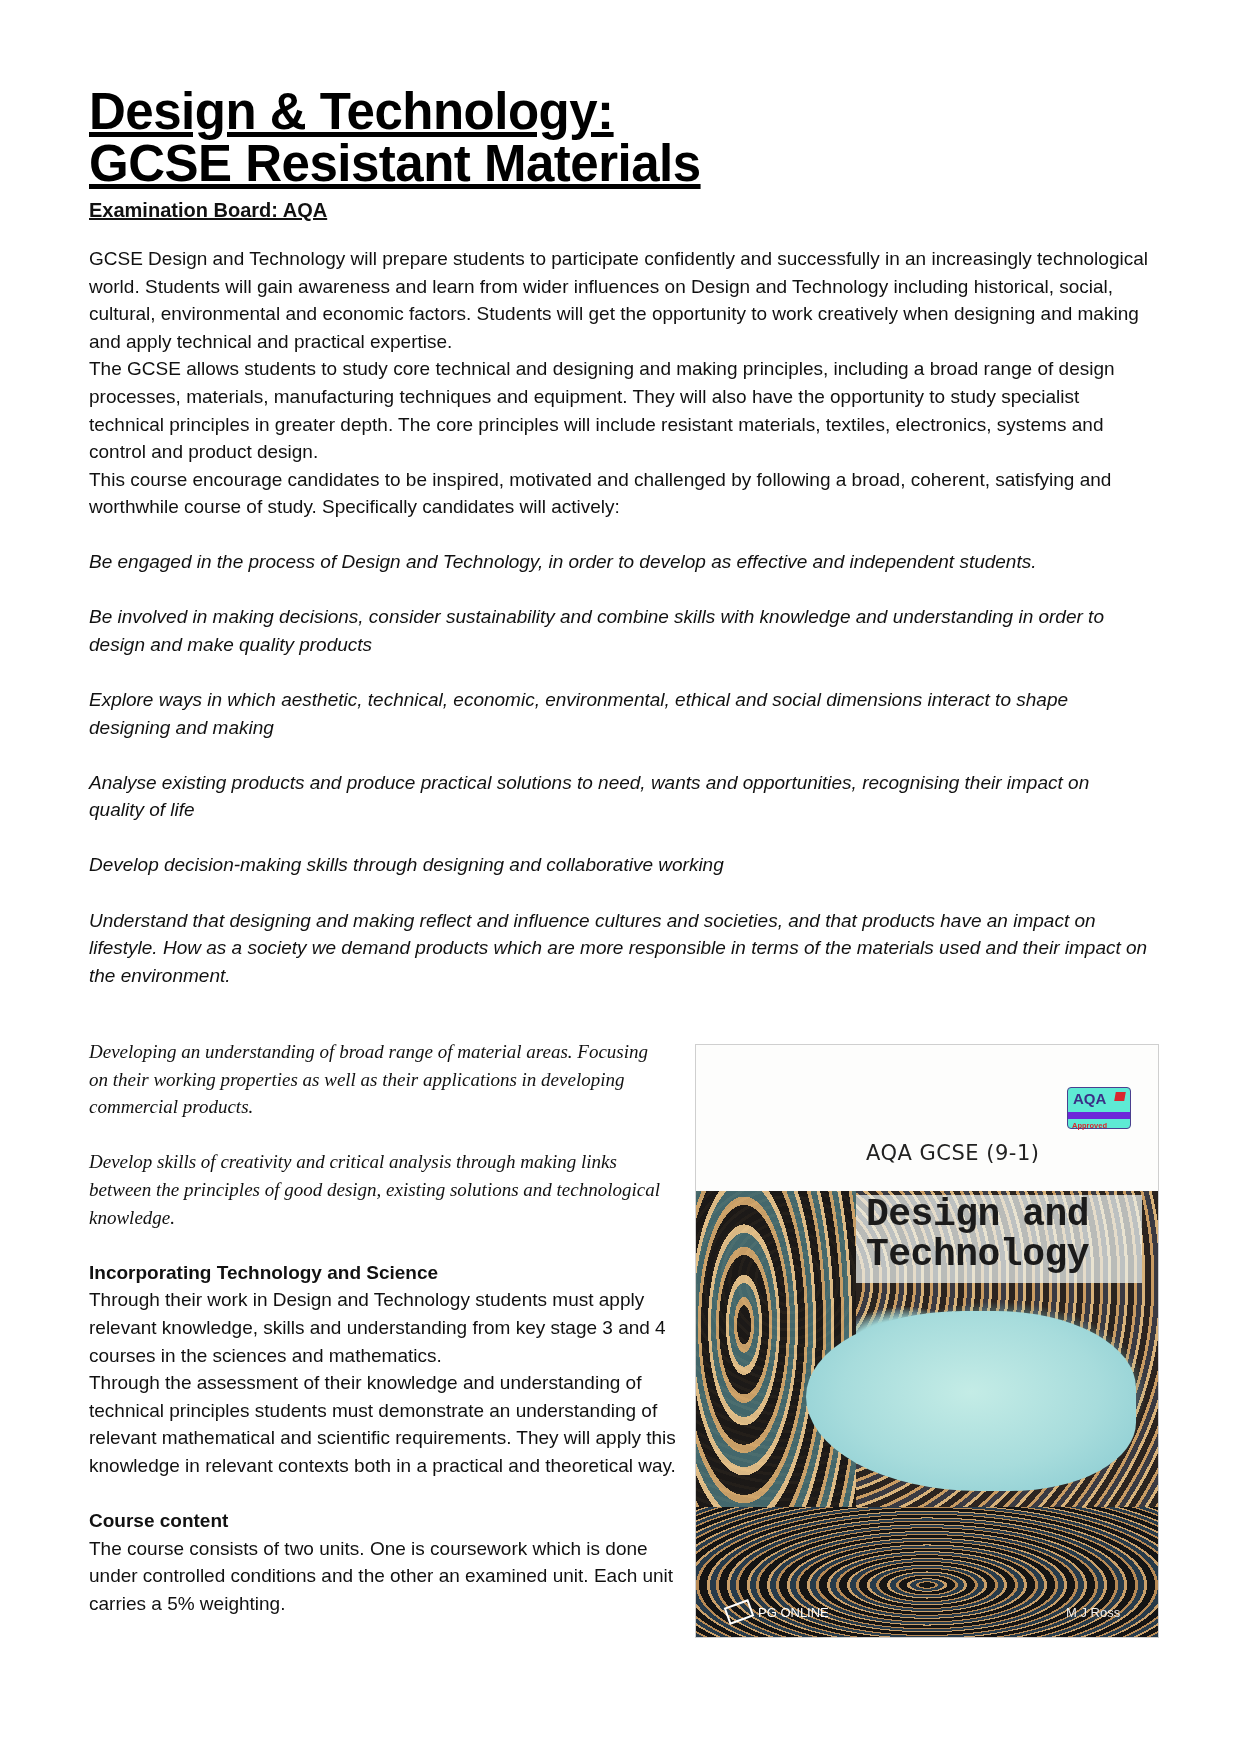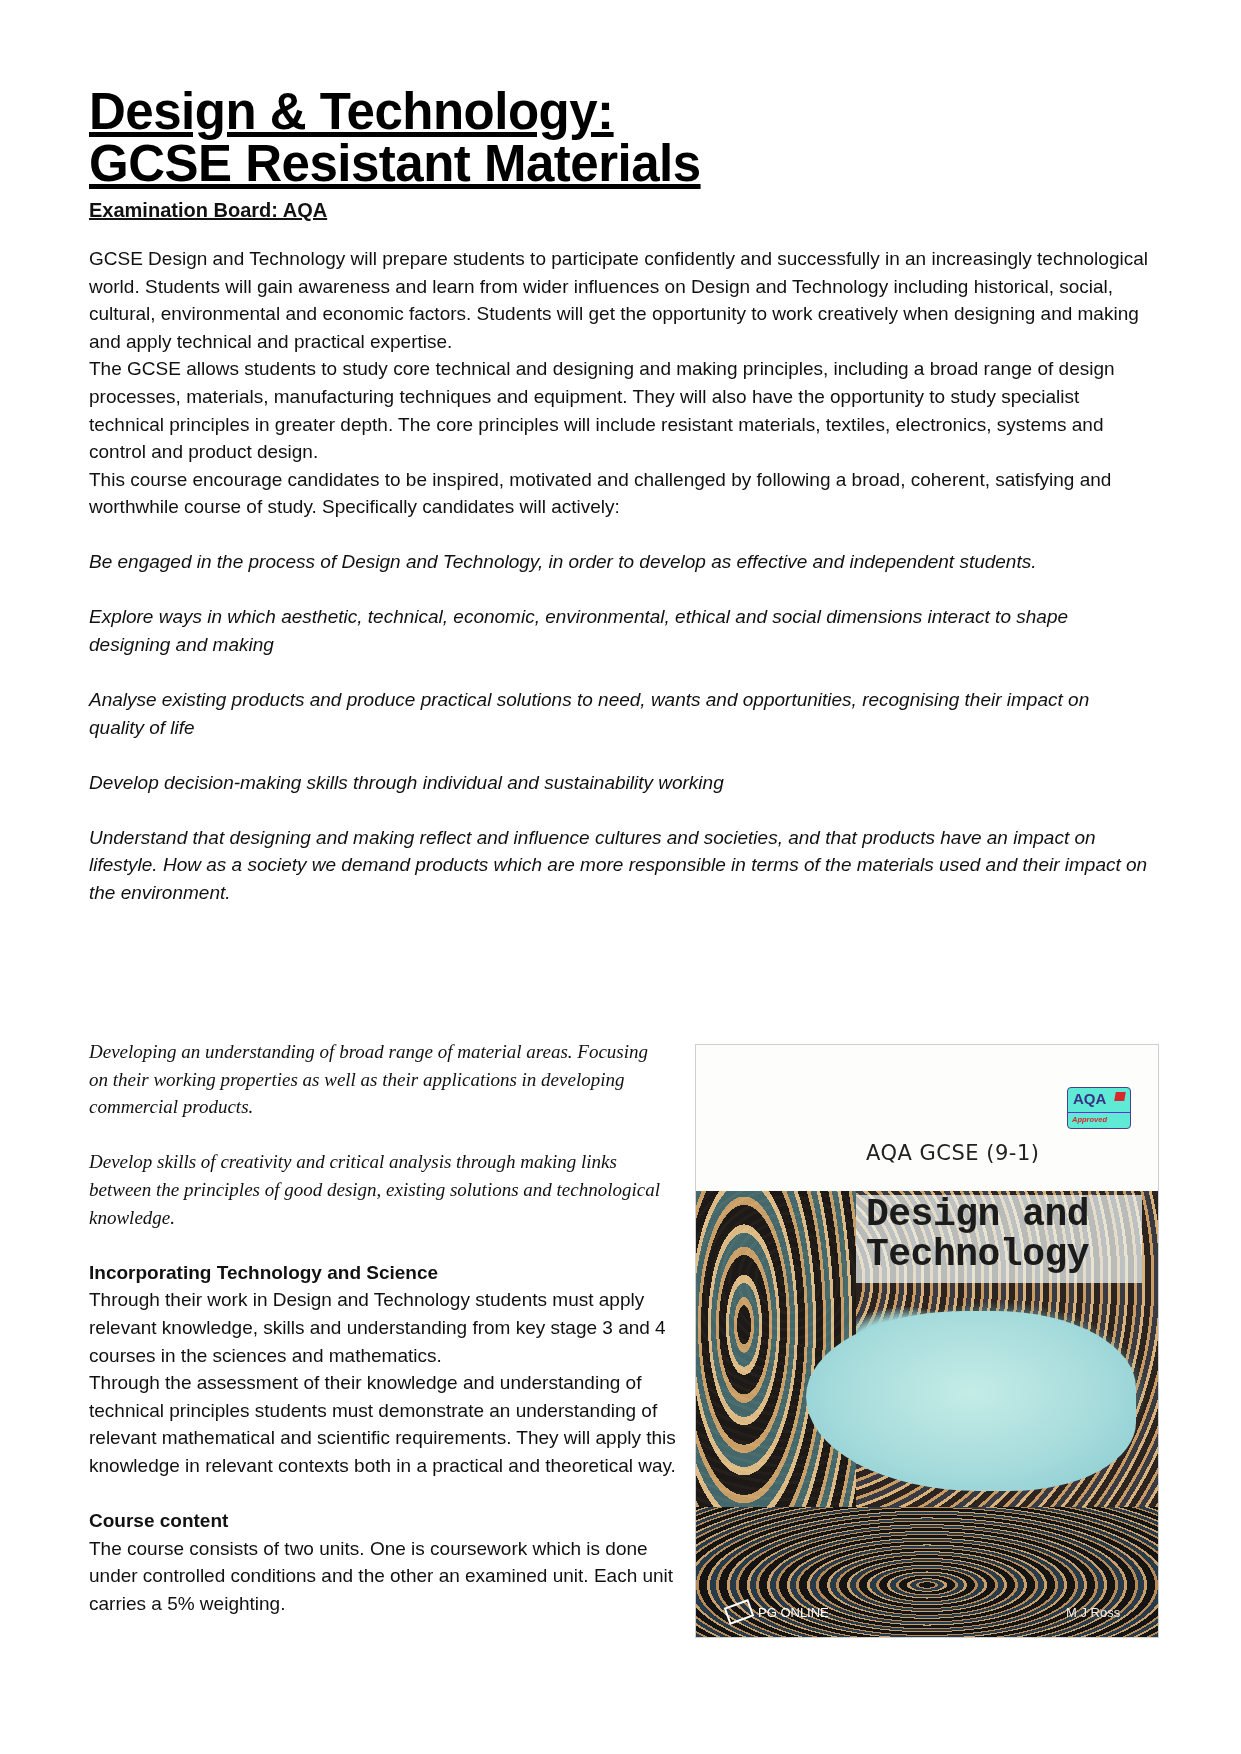--- a/index.html
+++ b/index.html
@@ -39,22 +39,22 @@
   .cover-subtitle { position: absolute; left: 170px; top: 96px; font-size: 21px; color: #222;
     font-family: "DejaVu Sans", sans-serif; letter-spacing: 0.5px; }
   .title-band { position: absolute; left: 160px; top: 150px; width: 286px; height: 88px;
     background: rgba(240,245,243,0.72); }
   .cover-title { position: absolute; left: 170px; top: 150px; font-family: Liberation Mono, monospace;
     font-weight: bold; font-size: 38px; line-height: 40px; color: #1b1b1b; letter-spacing: -0.5px; }
   .aqa-badge { position: absolute; left: 371px; top: 42px; width: 62px; height: 40px;
     border: 1.5px solid #4a3f8f; border-radius: 4px; background: #5eead4; }
   .aqa-badge .aqa { position: absolute; left: 5px; top: 2px; font-weight: bold; font-size: 15px; color: #3b2f86; }
   .aqa-badge .flag { position: absolute; right: 5px; top: 4px; width: 10px; height: 9px; background: #d9272e; transform: skewX(-10deg); }
-  .aqa-badge .approved { position: absolute; left: 0; top: 24px; width: 100%; border-top: 1px solid #6d28d9;
-    font-size: 7.5px; color: #d9272e; font-weight: bold; padding-left: 4px; box-sizing: border-box; line-height: 13px; font-style: italic; }
+  .aqa-badge .approved { position: absolute; left: 0; top: 24px; width: 100%; border-top: 7px solid #6d28d9;
+    font-size: 7.5px; color: #d9272e; font-weight: bold; padding-left: 4px; box-sizing: border-box; line-height: 13px; }
   .publisher { position: absolute; left: 30px; top: 558px; display: flex; align-items: center; gap: 6px; color: #fff; font-size: 13px; }
   .publisher .logo { width: 26px; height: 18px; border: 2px solid #fff; transform: rotate(-20deg); box-sizing: border-box; }
   .author { position: absolute; left: 370px; top: 560px; color: #f1f1f1; font-size: 13px; }
 </style>
 </head>
 <body>
 
 <div class="page">
   <h1 class="title">
     <span>Design &amp; Technology:</span><br>
@@ -63,23 +63,24 @@
   <p class="board">Examination Board: AQA</p>
 
   <div class="intro body-text">
     <p>GCSE Design and Technology will prepare students to participate confidently and successfully in an increasingly technological world. Students will gain awareness and learn from wider influences on Design and Technology including historical, social, cultural, environmental and economic factors. Students will get the opportunity to work creatively when designing and making and apply technical and practical expertise.</p>
     <p>The GCSE allows students to study core technical and designing and making principles, including a broad range of design processes, materials, manufacturing techniques and equipment. They will also have the opportunity to study specialist technical principles in greater depth. The core principles will include resistant materials, textiles, electronics, systems and control and product design.</p>
     <p>This course encourage candidates to be inspired, motivated and challenged by following a broad, coherent, satisfying and worthwhile course of study. Specifically candidates will actively:</p>
   </div>
 
   <div class="aims">
     <p class="aim">Be engaged in the process of Design and Technology, in order to develop as effective and independent students.</p>
+    <p class="aim">Be involved in making decisions, consider sustainability and combine skills with knowledge and understanding in order to design and make quality products</p>
     <p class="aim">Explore ways in which aesthetic, technical, economic, environmental, ethical and social dimensions interact to shape designing and making</p>
     <p class="aim">Analyse existing products and produce practical solutions to need, wants and opportunities, recognising their impact on quality of life</p>
-    <p class="aim">Develop decision-making skills through individual and sustainability working</p>
+    <p class="aim">Develop decision-making skills through designing and collaborative working</p>
     <p class="aim">Understand that designing and making reflect and influence cultures and societies, and that products have an impact on lifestyle. How as a society we demand products which are more responsible in terms of the materials used and their impact on the environment.</p>
   </div>
 </div>
 
 <div class="lower">
   <p class="aim">Developing an understanding of broad range of material areas. Focusing on their working properties as well as their applications in developing commercial products.</p>
   <p class="aim">Develop skills of creativity and critical analysis through making links between the principles of good design, existing solutions and technological knowledge.</p>
 
   <div class="section">
     <p class="heading">Incorporating Technology and Science</p>

